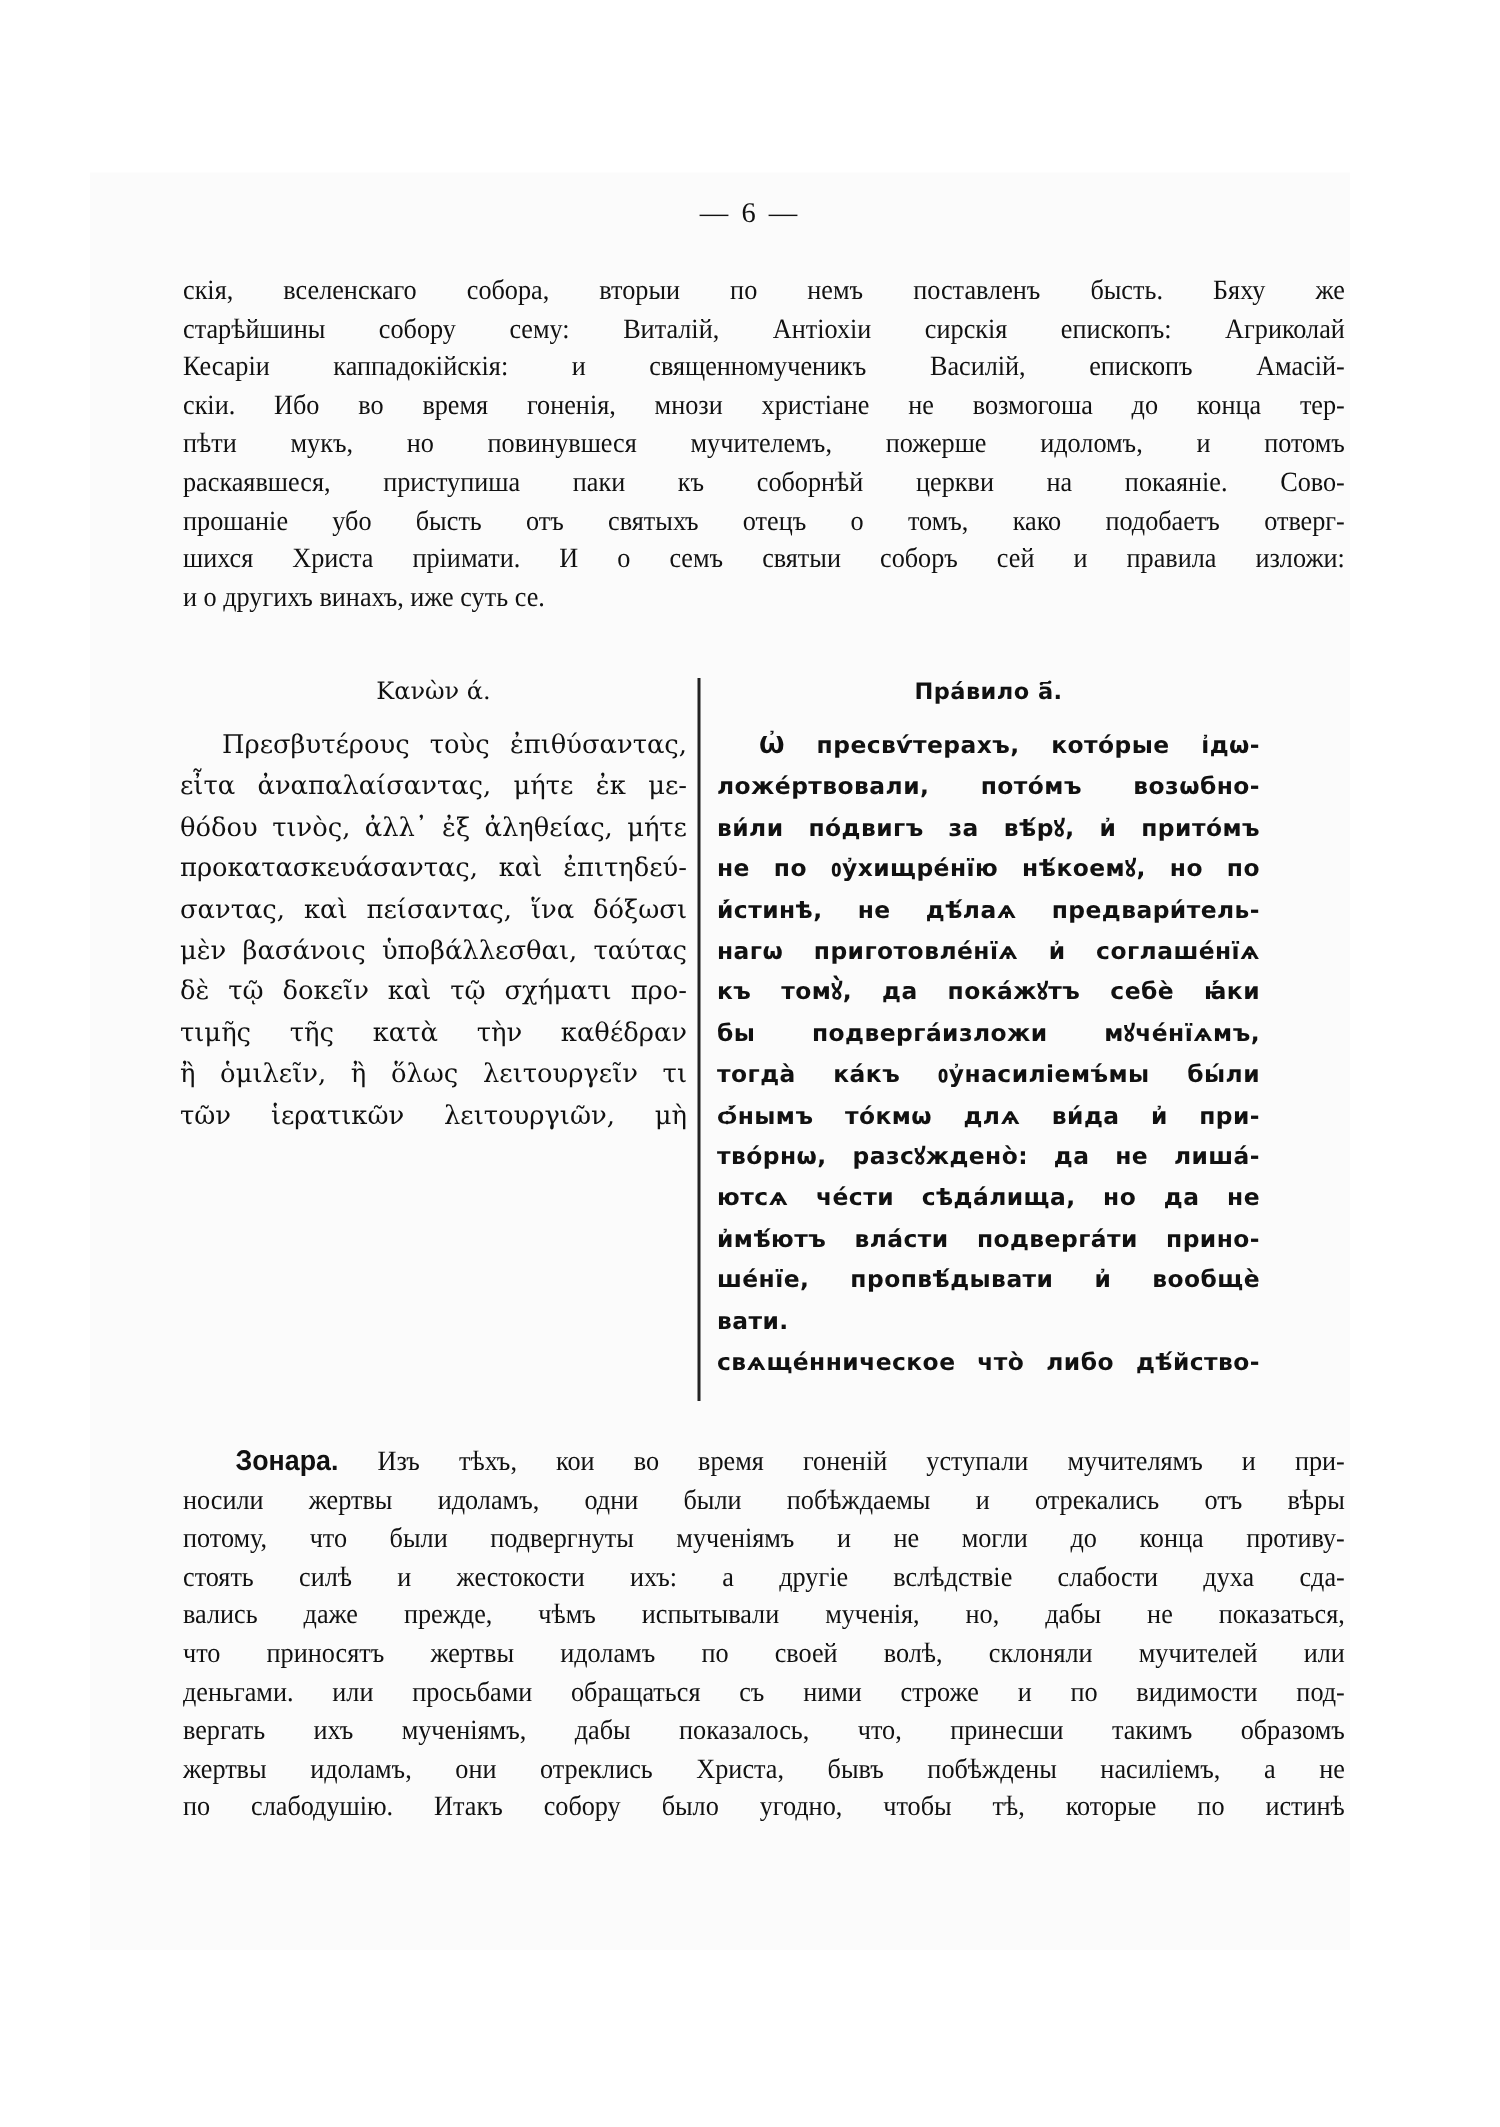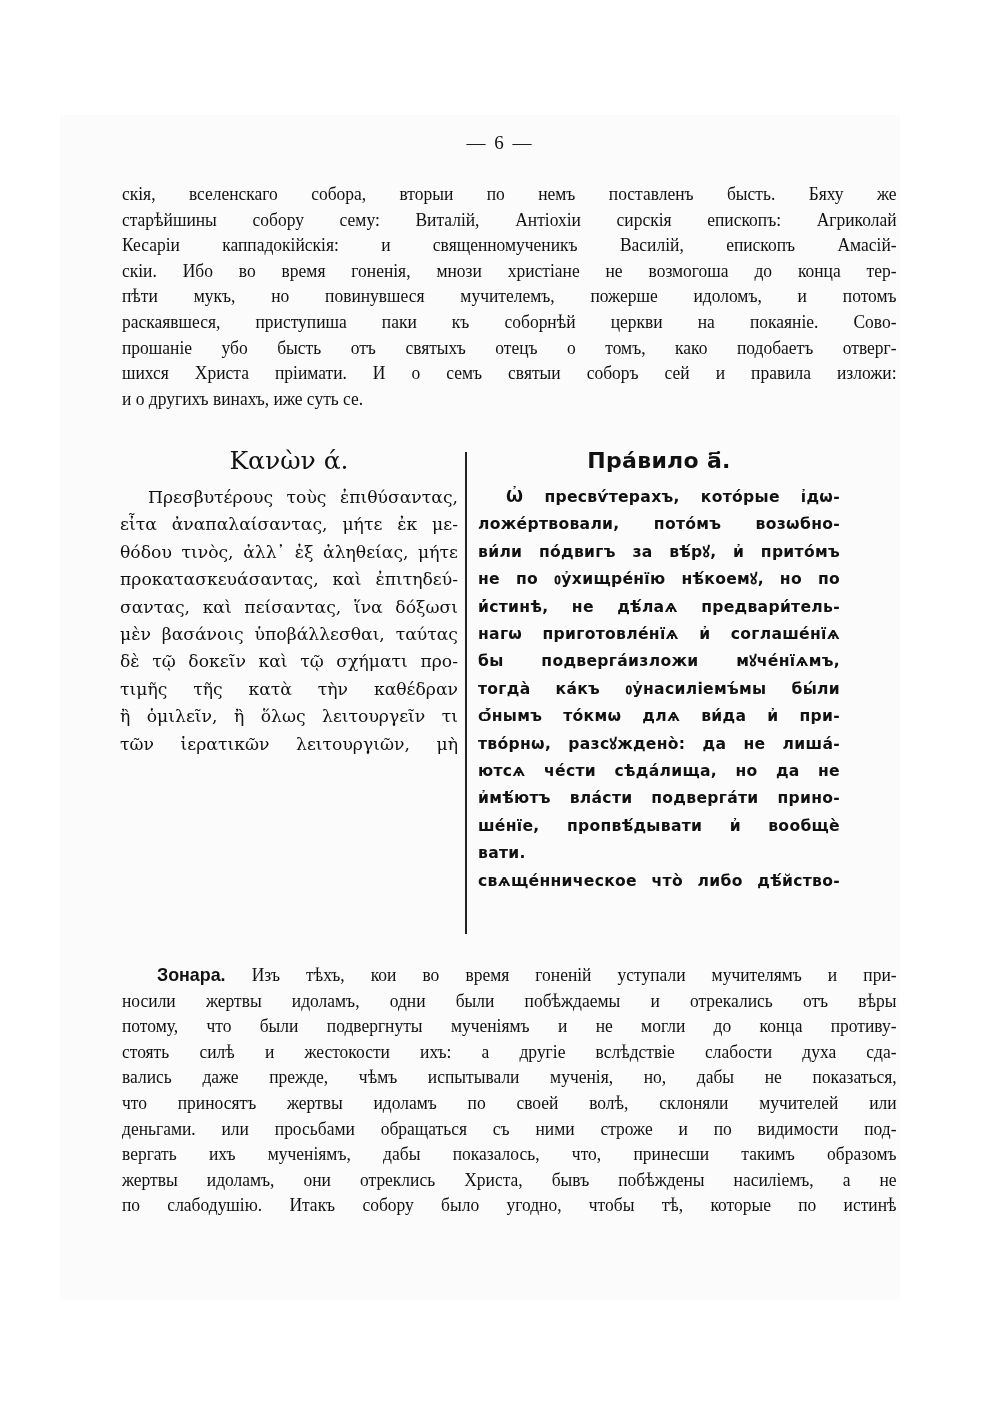--- a/index.html
+++ b/index.html
@@ -86,32 +86,32 @@
       line-height: 27.4px;
       font-weight: 300;
     }
     .greek .line, .slavonic .line {
       display: block;
       white-space: nowrap;
       text-align: justify;
       text-align-last: justify;
     }
     .greek .line.last, .slavonic .line.last { text-align-last: left; }
-    .greek .col-heading { font-family: "DejaVu Serif", serif; font-size: 25px; }
+    .greek .col-heading { font-family: "DejaVu Serif", serif; font-size: 16px; }
     .slavonic {
       font-family: "DejaVu Sans", sans-serif;
       font-weight: bold;
       font-size: 15.6px;
       line-height: 27.4px;
       letter-spacing: 0.3px;
     }
     .slavonic .col-heading {
       font-family: "DejaVu Sans", sans-serif;
       font-weight: bold;
-      font-size: 22px;
+      font-size: 15px;
     }
     .indent { padding-left: 28px; }
 
     .commentary {
       position: absolute;
       left: 122px;
       top: 962px;
       width: 824px;
       font-family: "Liberation Serif", serif;
       font-size: 18.6px;
@@ -167,20 +167,21 @@
 <div class="col-divider"></div>
 
 <div class="col-right slavonic">
   <div class="col-heading">Пра́вило а҃.</div>
   <span class="line indent">Ѡ҆ пресвѵ́терахъ, кото́рые і҆дѡ-</span>
   <span class="line">ложе́ртвовали, пото́мъ возѡбно-</span>
   <span class="line">ви́ли по́двигъ за вѣ́рꙋ, и҆ прито́мъ</span>
   <span class="line">не по ᲂу҆хищре́нїю нѣ́коемꙋ, но по</span>
   <span class="line">и҆́стинѣ, не дѣ́лаѧ предвари́тель-</span>
   <span class="line">нагѡ приготовле́нїѧ и҆ соглаше́нїѧ</span>
+  <span class="line">къ томꙋ̀, да пока́жꙋтъ себѐ ꙗ҆́ки</span>
   <span class="line">бы подверга́изложи мꙋче́нїѧмъ,</span>
   <span class="line">тогда̀ ка́къ ᲂу҆насиліемъ́мы бы́ли</span>
   <span class="line">ѻ҆́нымъ то́кмѡ длѧ ви́да и҆ при-</span>
   <span class="line">тво́рнѡ, разсꙋждено̀: да не лиша́-</span>
   <span class="line">ютсѧ че́сти сѣда́лища, но да не</span>
   <span class="line">и҆мѣ́ютъ вла́сти подверга́ти прино-</span>
   <span class="line">ше́нїе, пропвѣ́дывати и҆ вообщѐ</span>
   <span class="line last">вати.</span>
   <span class="line">свѧще́нническое что̀ либо дѣ́йство-</span>
 </div>

